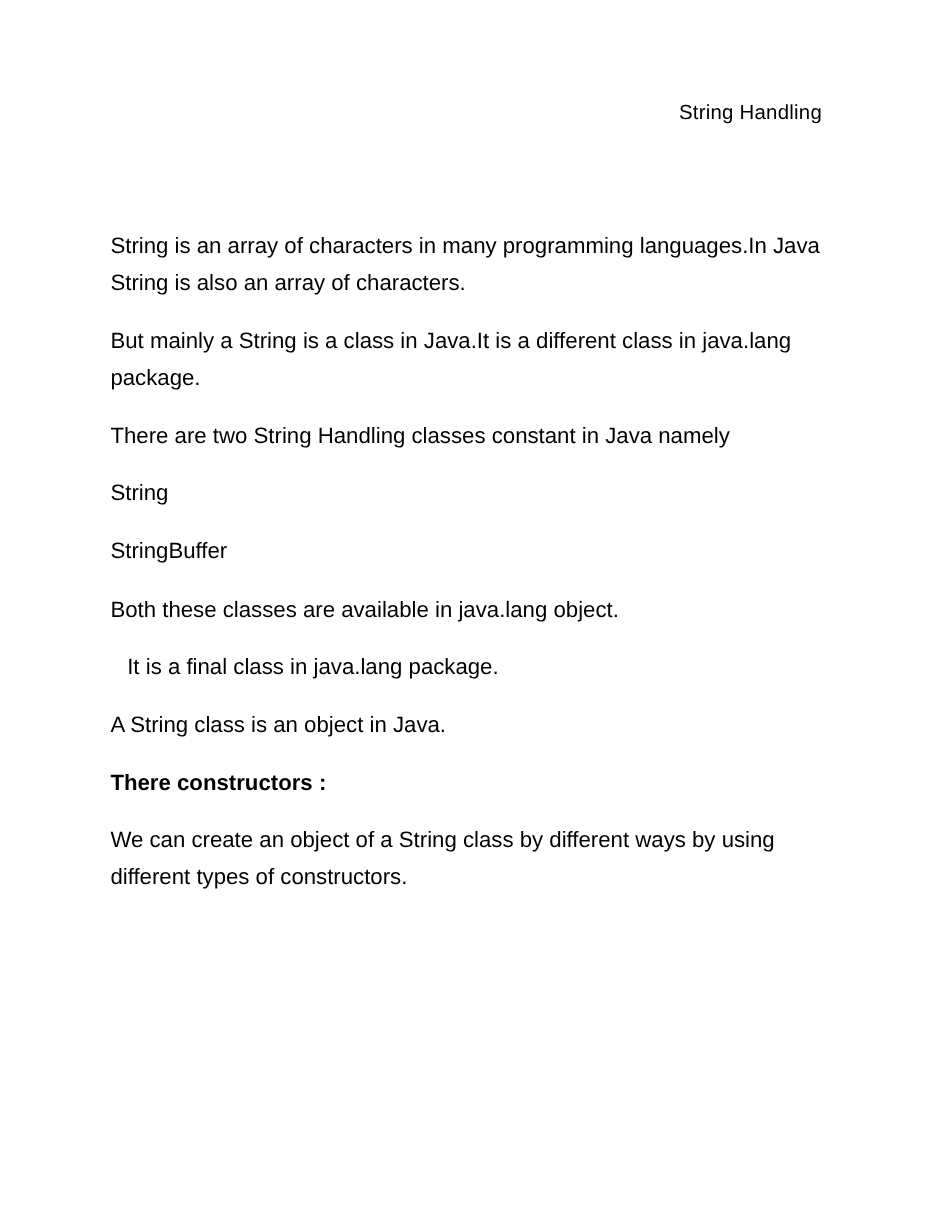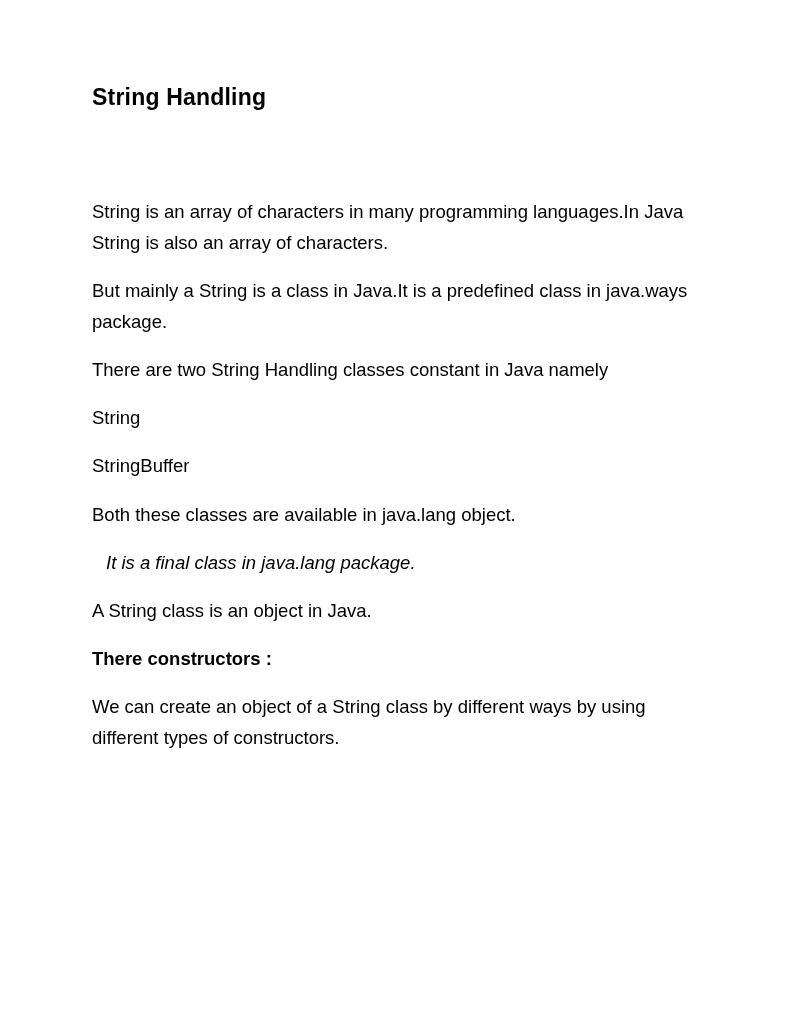--- a/index.html
+++ b/index.html
@@ -16,23 +16,23 @@
   }
   .page {
     position: relative;
     width: 791px;
     height: 1024px;
     background: #ffffff;
     box-sizing: border-box;
     padding: 84px 92px 0 92px;
   }
   .doc-title {
-    text-align: left;
-    font-size: 23px;
-    font-weight: bold;
+    text-align: right;
+    font-size: 17px;
+    font-weight: normal;
     letter-spacing: 0.2px;
     margin: 0 0 0 0;
     padding-right: 14px;
   }
   .body-block {
     margin-top: 85px;
   }
   p.para {
     font-size: 18.5px;
     line-height: 1.68;
@@ -40,33 +40,32 @@
     font-weight: normal;
   }
   p.para.bold {
     font-weight: bold;
   }
   p.para.indent-lg {
     text-indent: 48px;
   }
   p.para.indent-sm {
     text-indent: 14px;
-    font-style: italic;
   }
 </style>
 </head>
 <body>
 
 <div class="page">
 
   <h1 class="doc-title">String Handling</h1>
 
   <div class="body-block">
     <p class="para">String is an array of characters in many programming languages.In Java String is also an array of characters.</p>
-    <p class="para">But mainly a String is a class in Java.It is a predefined class in java.ways package.</p>
+    <p class="para">But mainly a String is a class in Java.It is a different class in java.lang package.</p>
     <p class="para">There are two String Handling classes constant  in Java namely</p>
     <p class="para">String</p>
     <p class="para">StringBuffer</p>
     <p class="para">Both these classes are available in java.lang object.</p>
     <p class="para indent-sm">It is a final class in java.lang package.</p>
     <p class="para">A String class is an object in Java.</p>
     <p class="para bold">There constructors :</p>
     <p class="para">We can create an object of a String class by different ways by using different types of constructors.</p>
   </div>
 

